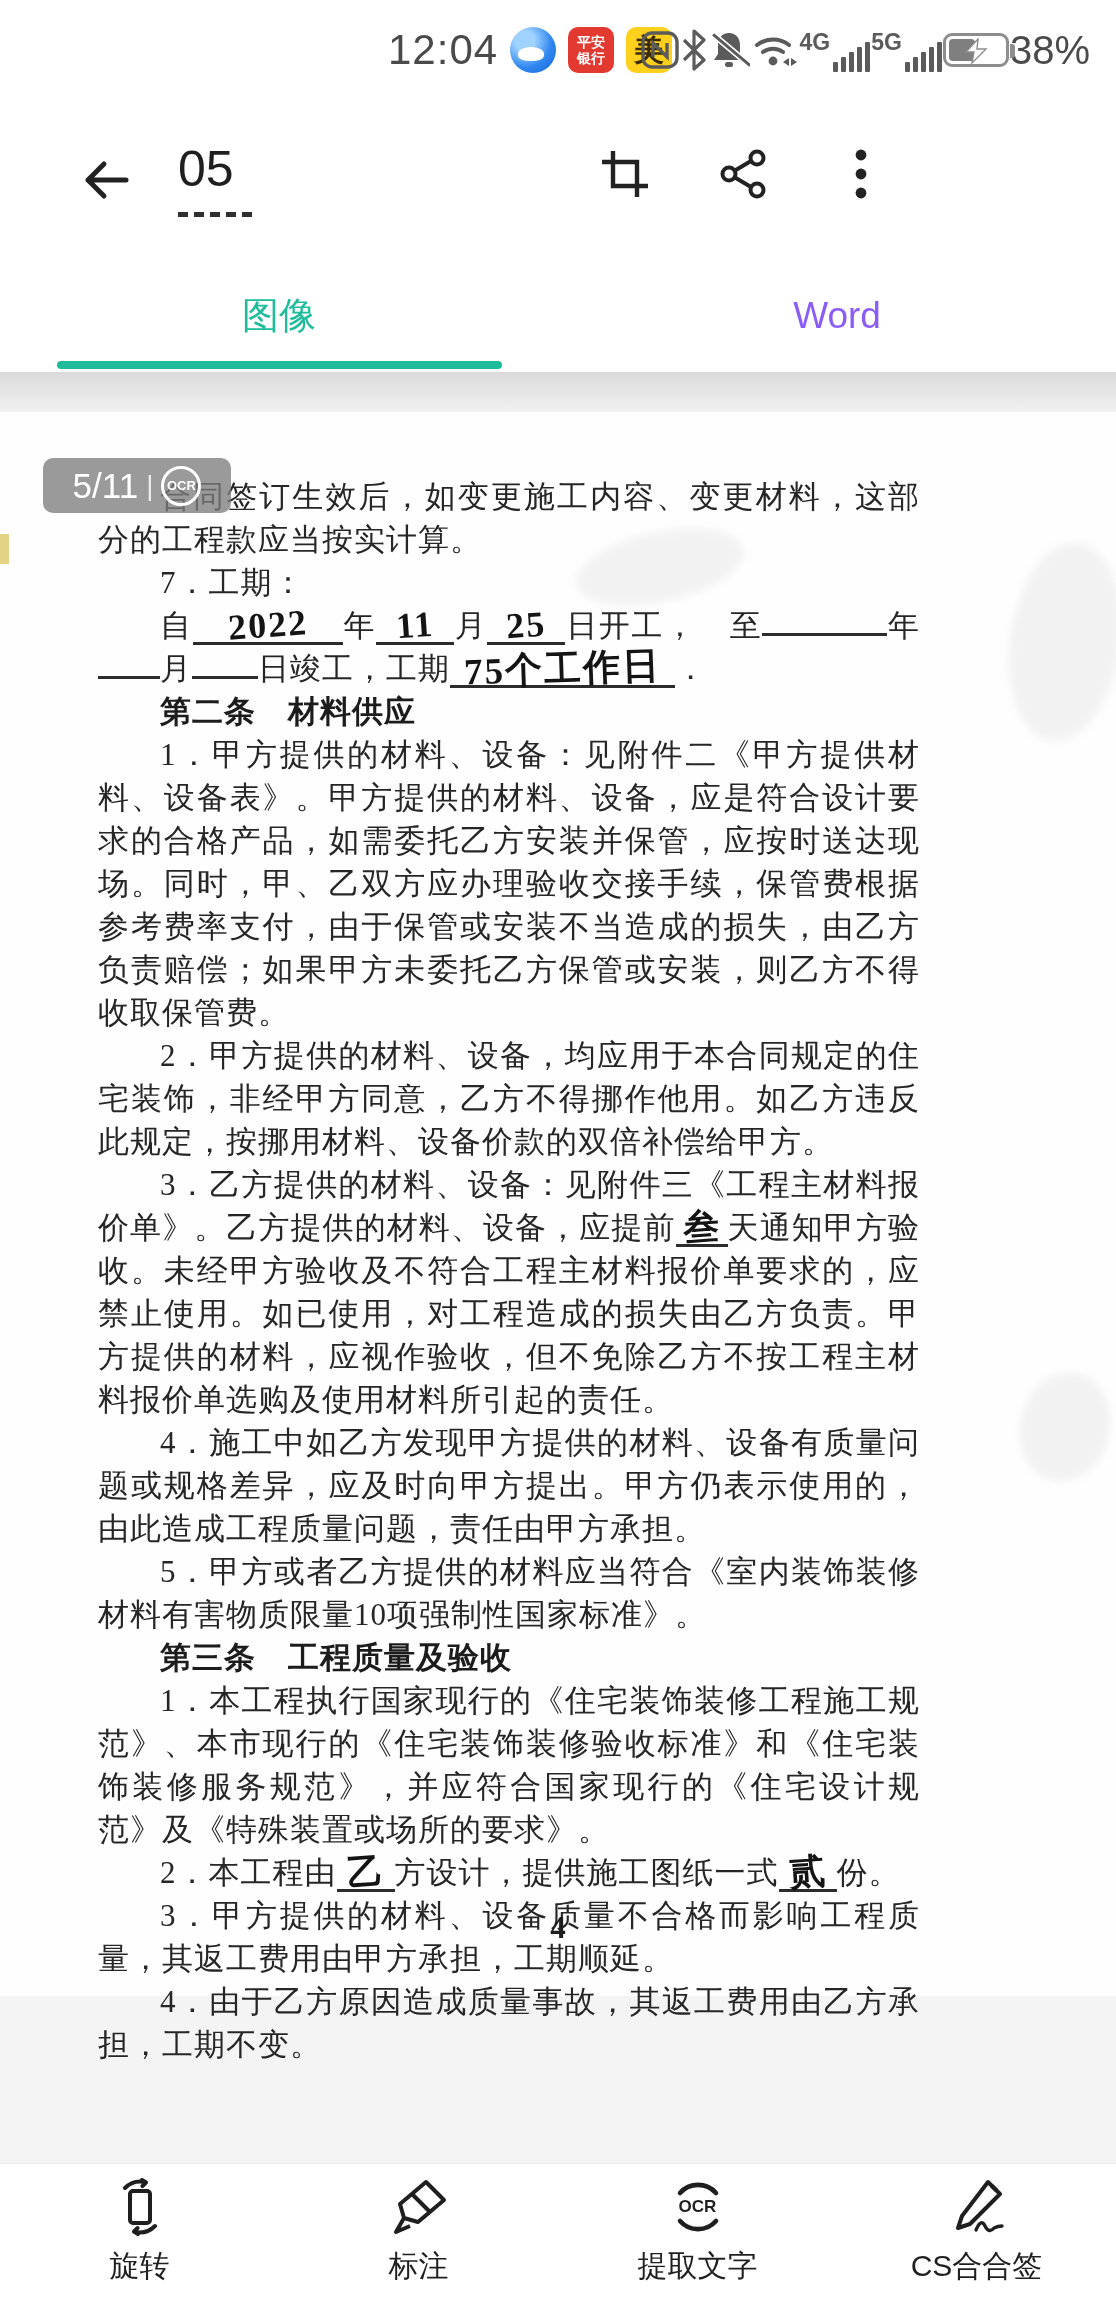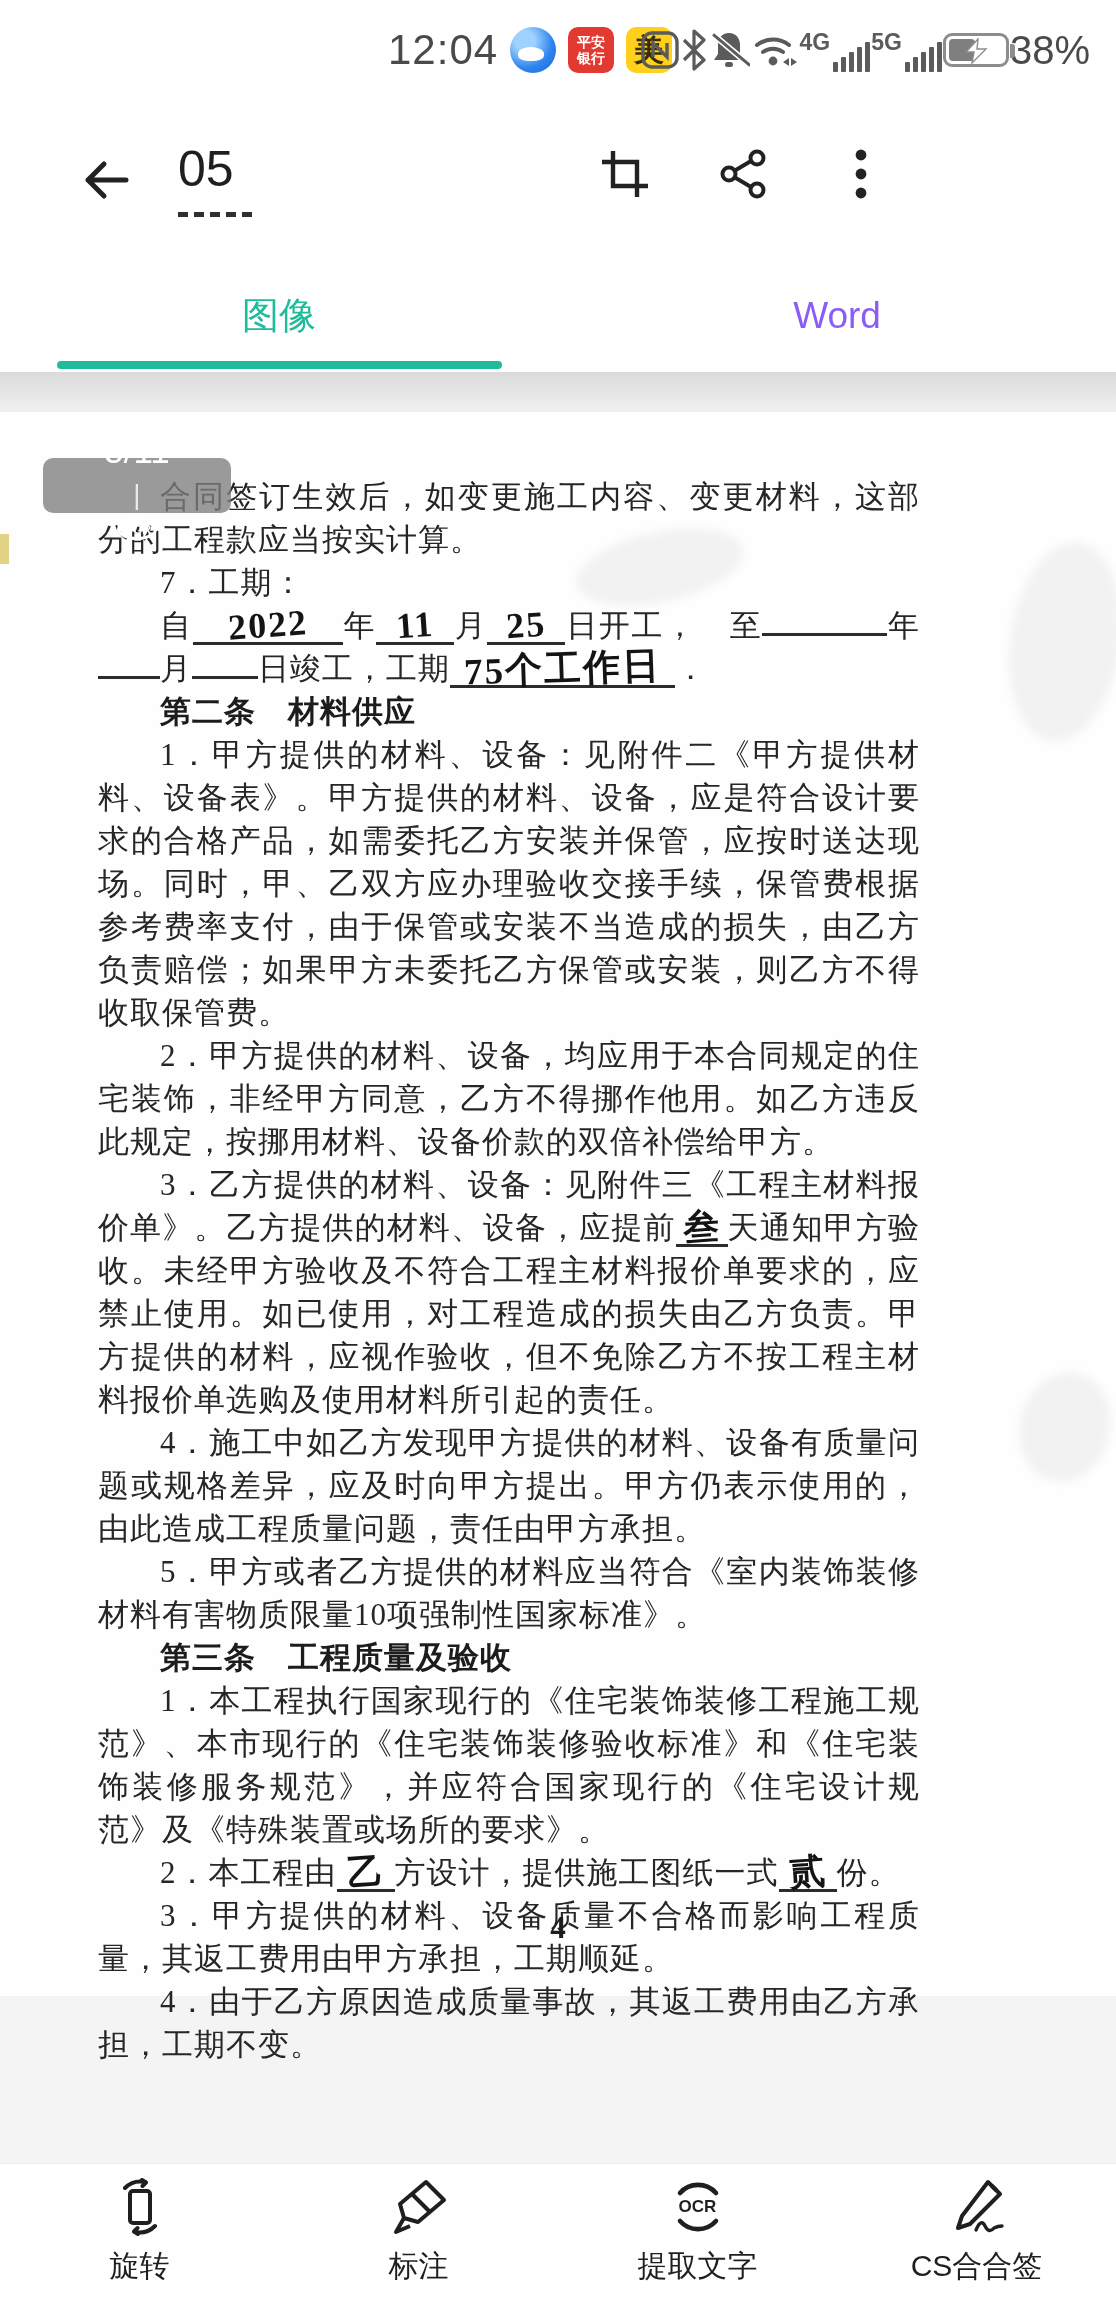--- a/index.html
+++ b/index.html
@@ -45,21 +45,21 @@
   .tab-indicator { position:absolute; left:57px; top:101px; width:445px; height:8px; border-radius:5px; background:#1ebc9a; }
 
   
   .viewer { position:absolute; left:0; top:372px; width:1116px; height:1791px; background:#f4f4f4; }
   .scan-shadow { position:absolute; left:0; top:0; width:1116px; height:40px;
                  background:linear-gradient(#dadada,#f1f1f1); }
   .scan-page { position:absolute; left:0; top:40px; width:1116px; height:1584px; background:#fefefe; }
 
   .page-badge { position:absolute; left:43px; top:46px; width:188px; height:55px; z-index:5;
                 background:rgba(125,125,125,.78); border-radius:10px; color:#fff;
-                display:flex; align-items:center; justify-content:center; gap:8px;flex-direction:column; }
+                display:flex; align-items:center; justify-content:center; gap:8px; }
   .page-badge .pcount { font-size:35px; }
   .page-badge .pdiv { font-size:28px; opacity:.8; }
   .ocr-logo { width:40px; height:40px; border:3px solid #fff; border-radius:50%;
               display:flex; align-items:center; justify-content:center;
               font-size:13px; font-weight:700; letter-spacing:0; }
 
   .doc-text { position:absolute; left:0; top:0; width:986px; padding:63px 66px 0 98px;
               font-family:"Liberation Serif","DejaVu Serif",serif;
               font-size:31px; line-height:43px; letter-spacing:1px; color:#262626;
               text-align:justify; }

